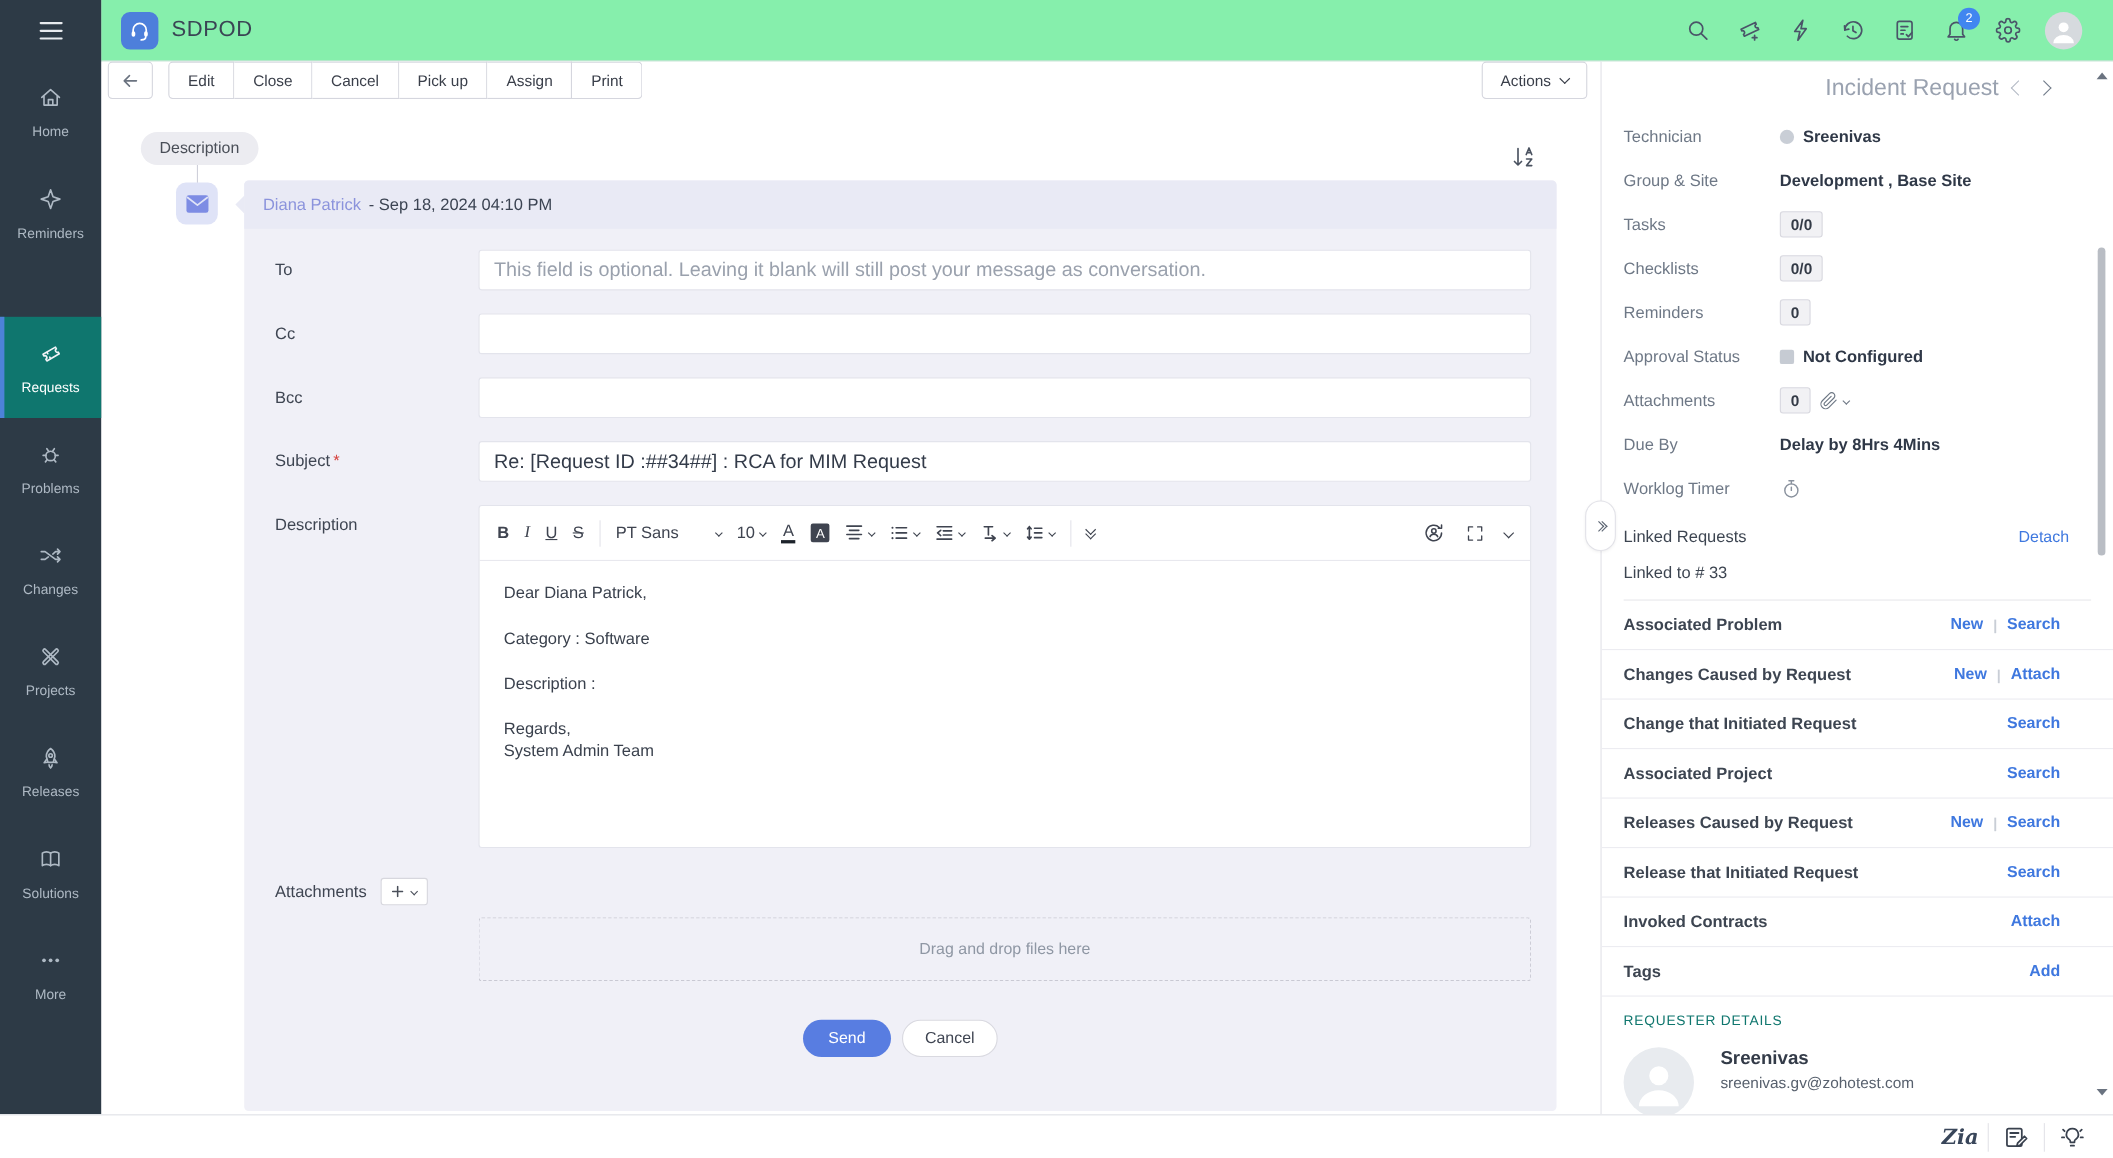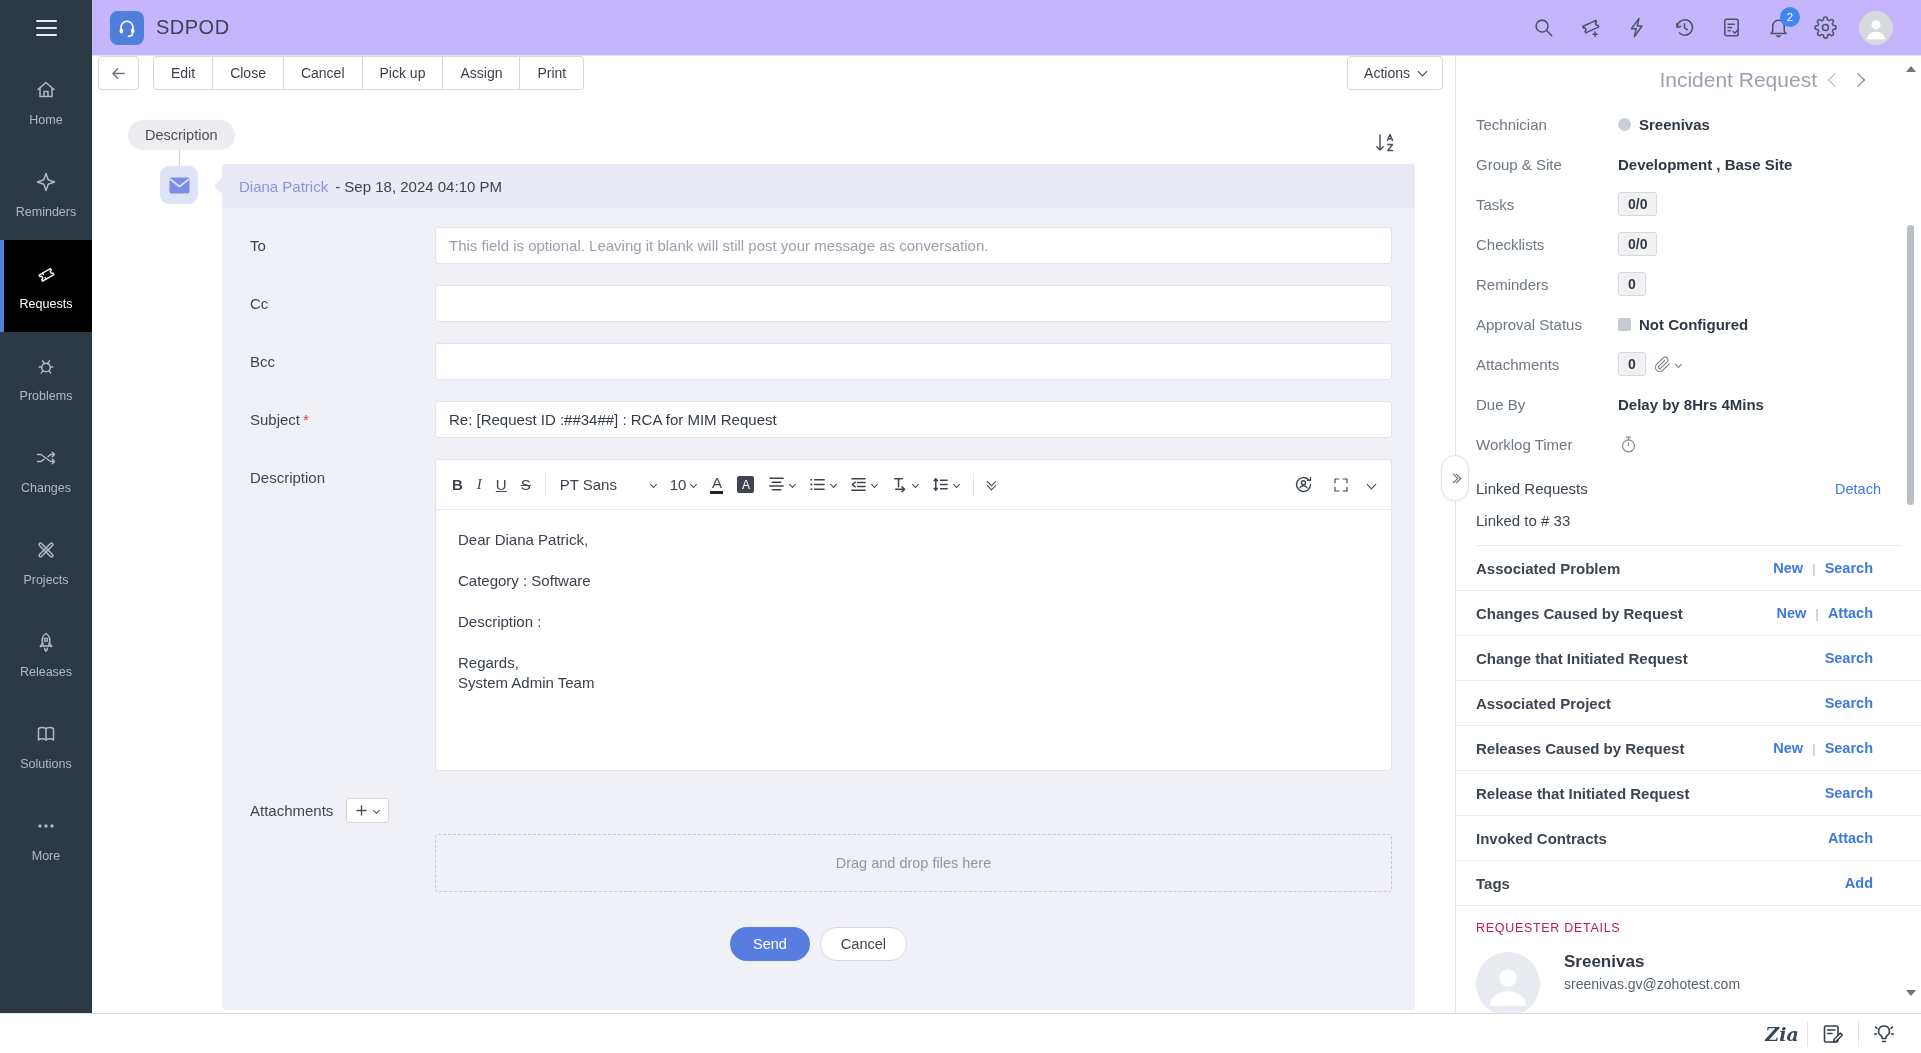--- a/index.html
+++ b/index.html
@@ -14,26 +14,26 @@
   .chev.left{transform:rotate(135deg);}
   .chev.lg{width:10px;height:10px;border-width:1.8px;}
 
   
   .sidebar{position:absolute;left:0;top:0;width:92px;height:1013px;background:#2d3a46;z-index:5;}
   .hamburger{height:56px;display:flex;flex-direction:column;justify-content:center;align-items:center;gap:5px;cursor:pointer;}
   .hamburger span{display:block;width:21px;height:2px;background:#e8ebef;border-radius:1px;}
   .nav-item{height:92px;display:flex;flex-direction:column;align-items:center;justify-content:center;gap:7px;color:#aeb9c4;cursor:pointer;border-left:4px solid transparent;padding-right:4px;}
   .nav-item svg{width:24px;height:24px;stroke:#aeb9c4;fill:none;stroke-width:1.5;stroke-linecap:round;stroke-linejoin:round;}
   .nav-item .nav-label{font-size:12.5px;}
-  .nav-item.active{background:#000000;border-left-color:#4d82d8;color:#fff;}
+  .nav-item.active{background:#0f766e;border-left-color:#4d82d8;color:#fff;margin-top:48px;}
   .nav-item.active svg{stroke:#f0f3f7;}
   .nav-item.more svg circle{fill:#aeb9c4;stroke:none;}
 
   
-  .topbar{position:absolute;left:92px;top:0;width:1829px;height:56px;background:#c4b5fd;border-bottom:1px solid #e1e2e8;display:flex;align-items:center;}
+  .topbar{position:absolute;left:92px;top:0;width:1829px;height:56px;background:#86efac;border-bottom:1px solid #e1e2e8;display:flex;align-items:center;}
   .brand{display:flex;align-items:center;gap:12px;margin-left:18px;}
   .logo{width:34px;height:34px;border-radius:8px;background:#4d7fdb;display:flex;align-items:center;justify-content:center;}
   .logo svg{width:22px;height:22px;stroke:#fff;fill:none;stroke-width:1.7;stroke-linecap:round;}
   .app-name{font-size:20px;color:#3a4454;letter-spacing:.5px;}
   .top-icons{margin-left:auto;display:flex;align-items:center;gap:21px;margin-right:28px;}
   .tibtn{position:relative;width:26px;height:26px;display:flex;align-items:center;justify-content:center;color:#4a5568;cursor:pointer;}
   .tibtn svg{width:23px;height:23px;stroke:currentColor;fill:none;stroke-width:1.6;stroke-linecap:round;stroke-linejoin:round;}
   .noti-badge{position:absolute;top:-8px;right:-9px;min-width:20px;height:20px;border-radius:10px;background:#4186f0;color:#fff;font-size:11.5px;display:flex;align-items:center;justify-content:center;padding:0 5px;}
   .avatar-btn{width:34px;height:34px;border-radius:50%;background:#d6dade;display:flex;align-items:center;justify-content:center;cursor:pointer;overflow:hidden;}
   .avatar-btn svg{width:30px;height:30px;}
@@ -62,21 +62,21 @@
   .compose-header .notch{position:absolute;left:-8px;top:14px;width:0;height:0;border-top:8px solid transparent;border-bottom:8px solid transparent;border-right:8px solid #e9eaf5;}
   .sender-link{color:#8b93dc;cursor:pointer;text-align:right;}
   .msg-time{color:#3c4453;margin-left:7px;}
 
   .frow{display:flex;align-items:center;margin:0 23px 21px 28px;}
   .frow.first{margin-top:19px;}
   .frow.top{align-items:flex-start;}
   .flabel{width:185px;flex:none;font-size:15px;color:#3e4552;padding-top:0;}
   .frow.top .flabel{padding-top:10px;}
   .req-star{color:#d64541;margin-left:3px;}
-  .finput{flex:1;height:37px;background:#fff;border:1px solid #e3e4ec;border-radius:3px;padding:0 13px;font-size:15px;color:#333b49;font-family:inherit;outline:none;}
+  .finput{flex:1;height:37px;background:#fff;border:1px solid #e3e4ec;border-radius:3px;padding:0 13px;font-size:18px;color:#333b49;font-family:inherit;outline:none;}
   .finput::placeholder{color:#9aa1ad;}
 
   .editor{flex:1;background:#fff;border:1px solid #e3e4ec;border-radius:3px;}
   .ed-toolbar{height:50px;display:flex;align-items:center;gap:14px;padding:0 16px;border-bottom:1px solid #e8e8ee;color:#3f4450;font-size:15px;}
   .edb{cursor:pointer;display:flex;align-items:center;gap:5px;flex:none;}
   .edb b{font-weight:bold;}
   .edb .it{font-style:italic;font-family:"Liberation Serif","DejaVu Serif",serif;}
   .edb .un{text-decoration:underline;}
   .edb .st{text-decoration:line-through;}
   .ed-sep{width:1px;height:24px;background:#e3e3ea;flex:none;}
@@ -120,21 +120,21 @@
   .lr-block{margin-top:16px;padding:0 40px 0 20px;}
   .lr-head{display:flex;justify-content:space-between;align-items:center;font-size:15px;color:#3d4551;}
   .lr-linked{margin-top:15px;font-size:15px;color:#3d4551;}
   .blue-link{color:#3f78df;font-size:14.5px;cursor:pointer;}
   .rp-div{height:1px;background:#e8e8ec;margin:16px 20px 0 20px;}
   .assoc-row{height:45px;display:flex;align-items:center;justify-content:space-between;padding:0 48px 0 20px;border-bottom:1px solid #ececf1;font-weight:bold;}
   .assoc-label{font-size:15px;color:#3d4551;}
   .assoc-actions{display:flex;align-items:center;gap:9px;}
   .act-sep{color:#c9ced6;font-size:13px;}
   .requester{padding:15px 20px 0 20px;}
-  .rq-heading{font-size:12.5px;color:#be185d;letter-spacing:.7px;}
+  .rq-heading{font-size:12.5px;color:#0f766e;letter-spacing:.7px;}
   .rq-card{display:flex;gap:24px;margin-top:17px;}
   .rq-avatar{width:64px;height:64px;border-radius:50%;background:#e8ebef;flex:none;overflow:hidden;display:flex;align-items:center;justify-content:center;}
   .rq-name{font-size:17px;font-weight:bold;color:#333b48;}
   .rq-email{font-size:14px;color:#58616e;margin-top:4px;}
 
   .expander{position:absolute;left:1441px;top:455px;width:28px;height:46px;background:#fff;border:1px solid #e2e2e8;border-radius:15px;display:flex;align-items:center;justify-content:center;color:#5b6472;cursor:pointer;z-index:6;box-shadow:0 1px 3px rgba(0,0,0,.06);}
   .expander .chev{margin-left:-4px;}
   .expander .chev:first-child{margin-left:0;}
 
   

